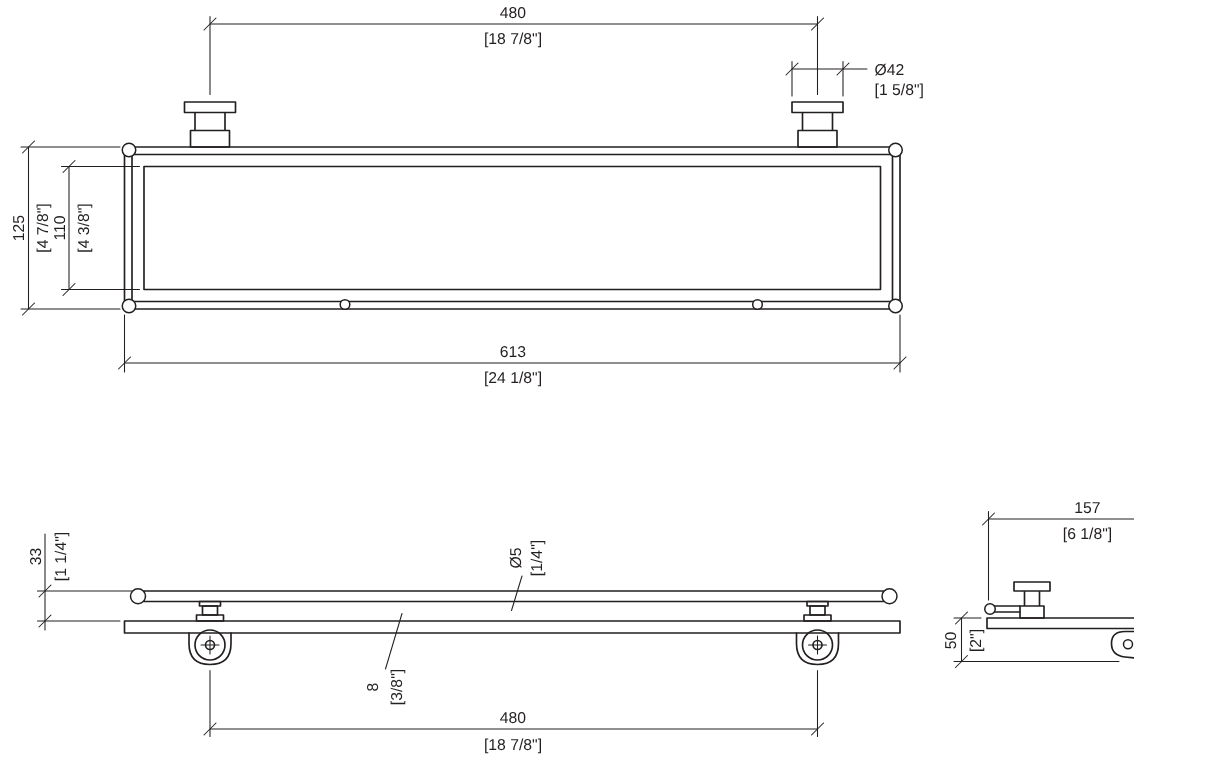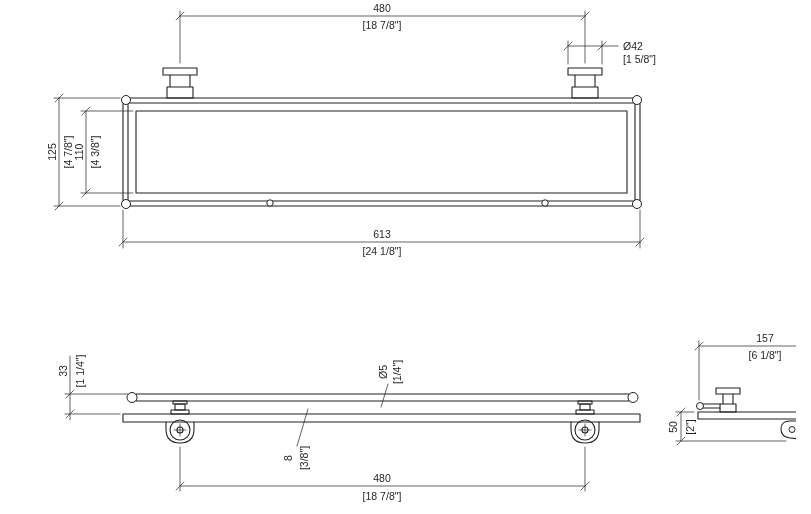--- a/index.html
+++ b/index.html
@@ -1,17 +1,17 @@
 <!DOCTYPE html>
 <html><head>
 <meta charset="utf-8">
 <style>
   html,body{margin:0;padding:0;background:#ffffff;}
   .page{position:relative;width:756px;height:514px;background:#ffffff;overflow:hidden;
-        font-family:"Liberation Sans",sans-serif;padding-left:40px;}
+        font-family:"Liberation Sans",sans-serif;}
   svg{display:block;}
   .ln{stroke:#231f20;stroke-width:1.1;fill:none;stroke-linejoin:round;stroke-linecap:round;}
   .thin{stroke:#231f20;stroke-width:0.7;fill:none;stroke-linecap:round;}
   .ball{stroke:#231f20;stroke-width:1;fill:#ffffff;}
   .dim{font-family:"Liberation Sans",sans-serif;font-size:10.5px;fill:#231f20;}
 </style>
 </head>
 <body>
 
 <div class="page">

